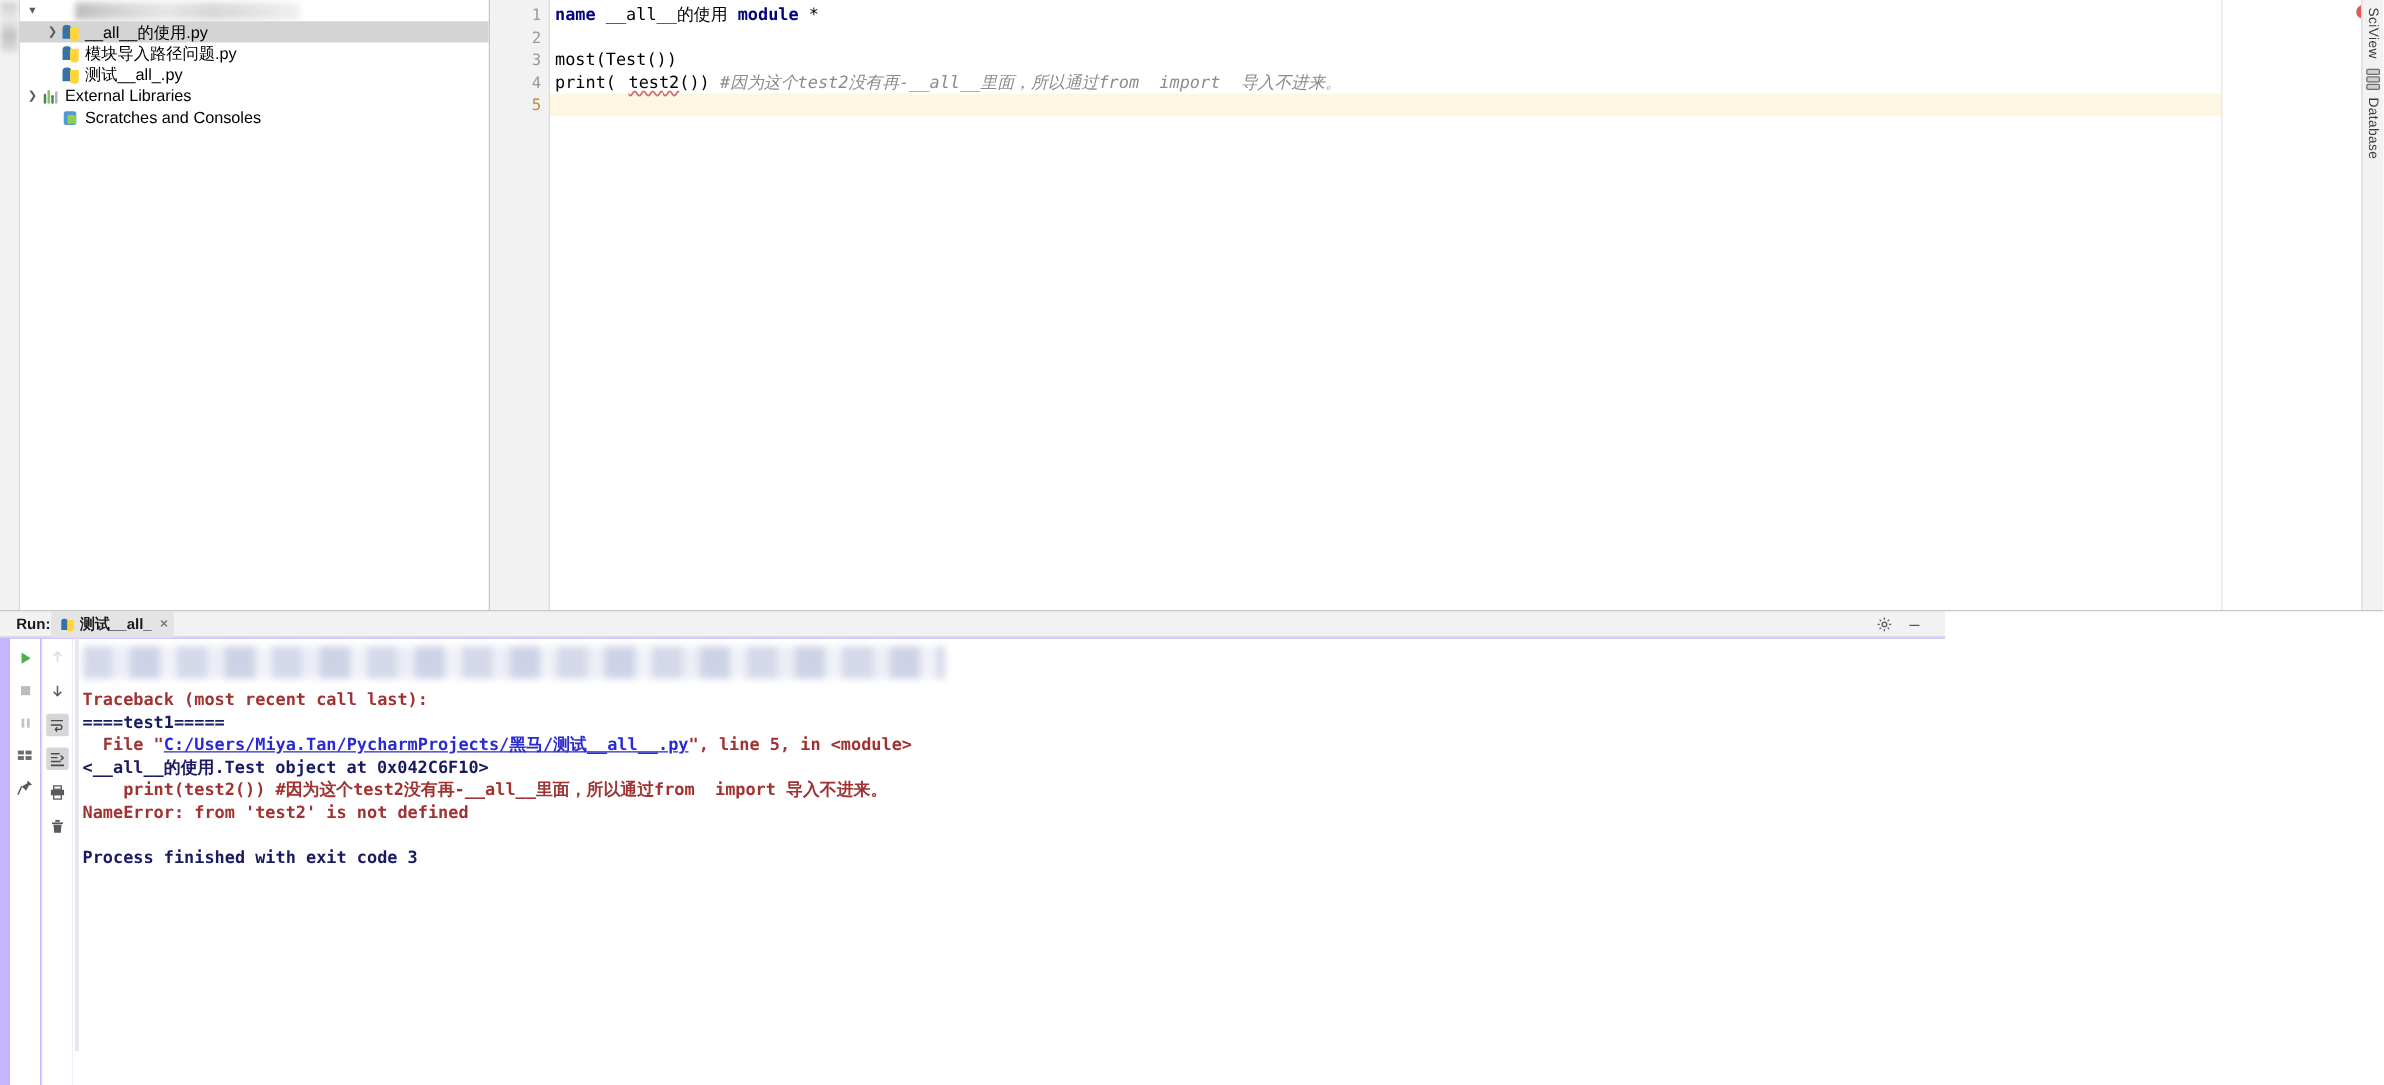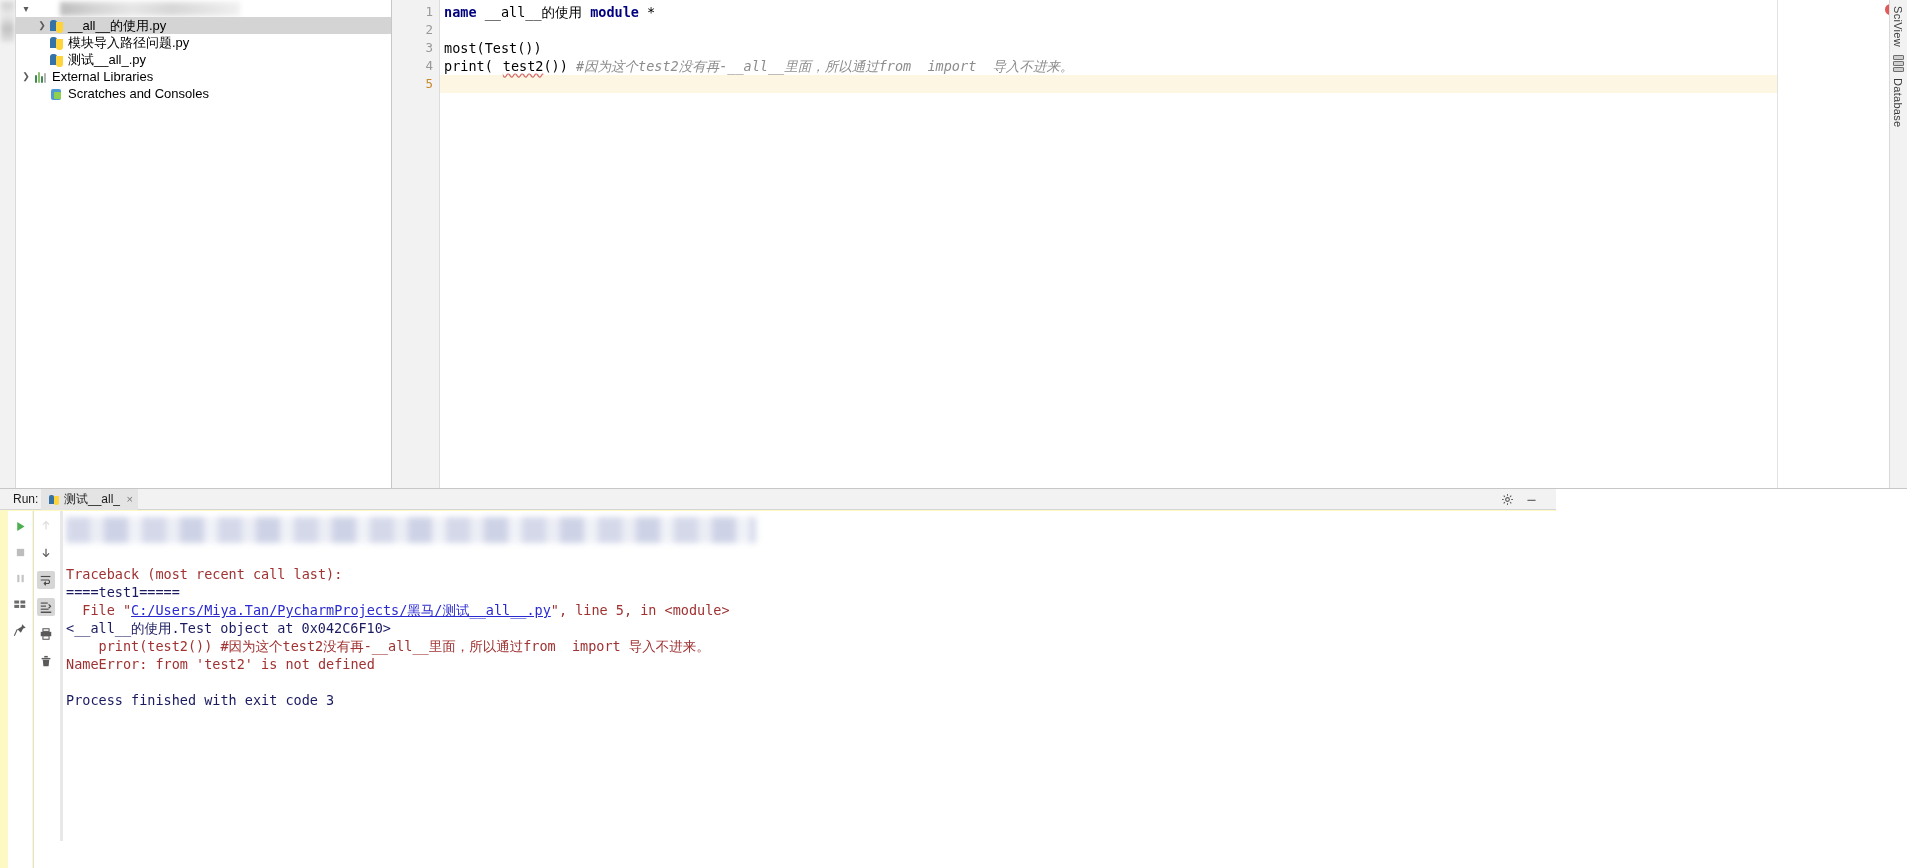--- a/index.html
+++ b/index.html
@@ -216,21 +216,22 @@
   
   .hsplit {
     position:absolute; left:0; top:488px; width:1907px; height:1px;
     background:#c7c7c7;
   }
 
   
   .run-window {
     position:absolute; left:0; top:489px;
     width:1556px; height:379px;
-    background:#fef9c3;
+    background:#c4b5fd;
+    font-weight:bold;
   }
   .run-header {
     position:absolute; left:0; top:0; width:100%; height:21px;
     background:#f2f2f2;
     border-bottom:1px solid #d5d5d5;
     box-sizing:border-box;
   }
   .run-label {
     position:absolute; left:13px; top:3px;
     font-size:12px; color:#1a1a1a;
@@ -286,21 +287,21 @@
     display:flex; align-items:center; justify-content:center;
     color:#6b6b6b;
   }
   .tb-btn.on { background:#d6d6d6; border-radius:2px; }
   .tb-btn svg { display:block; }
 
   .console {
     position:absolute; left:58px; top:22px; right:0; bottom:0;
     background:#ffffff;
     overflow:hidden;
-    padding-top:20px;
+    padding-top:6px;
   }
   .console-blur {
     position:absolute; left:8px; top:6px;
     width:690px; height:26px;
     background: repeating-linear-gradient(90deg,
       #cdd2e6 0px, #cdd2e6 24px,
       #e9ebf4 24px, #e9ebf4 38px,
       #c5cbe2 38px, #c5cbe2 62px,
       #eef0f7 62px, #eef0f7 76px);
     filter: blur(3px);

